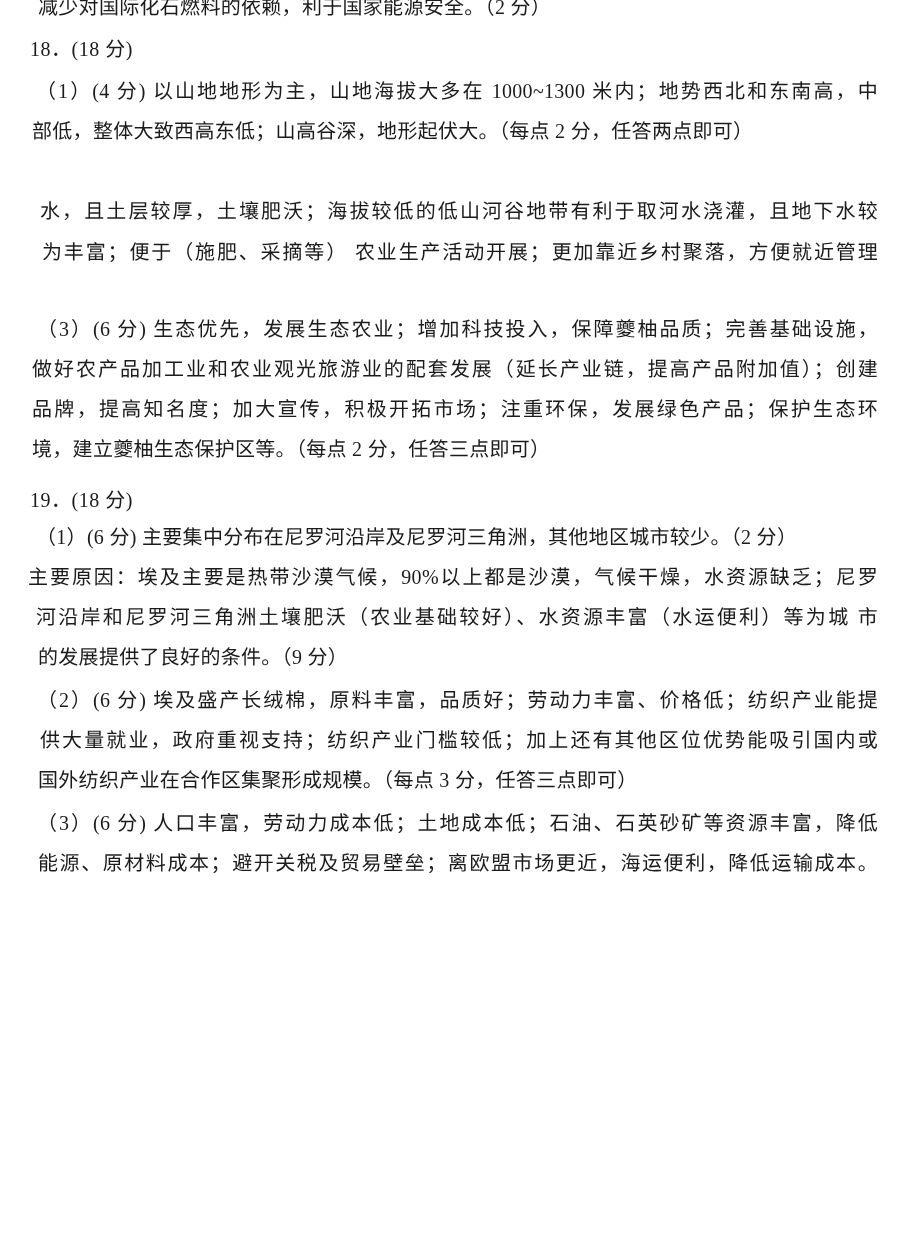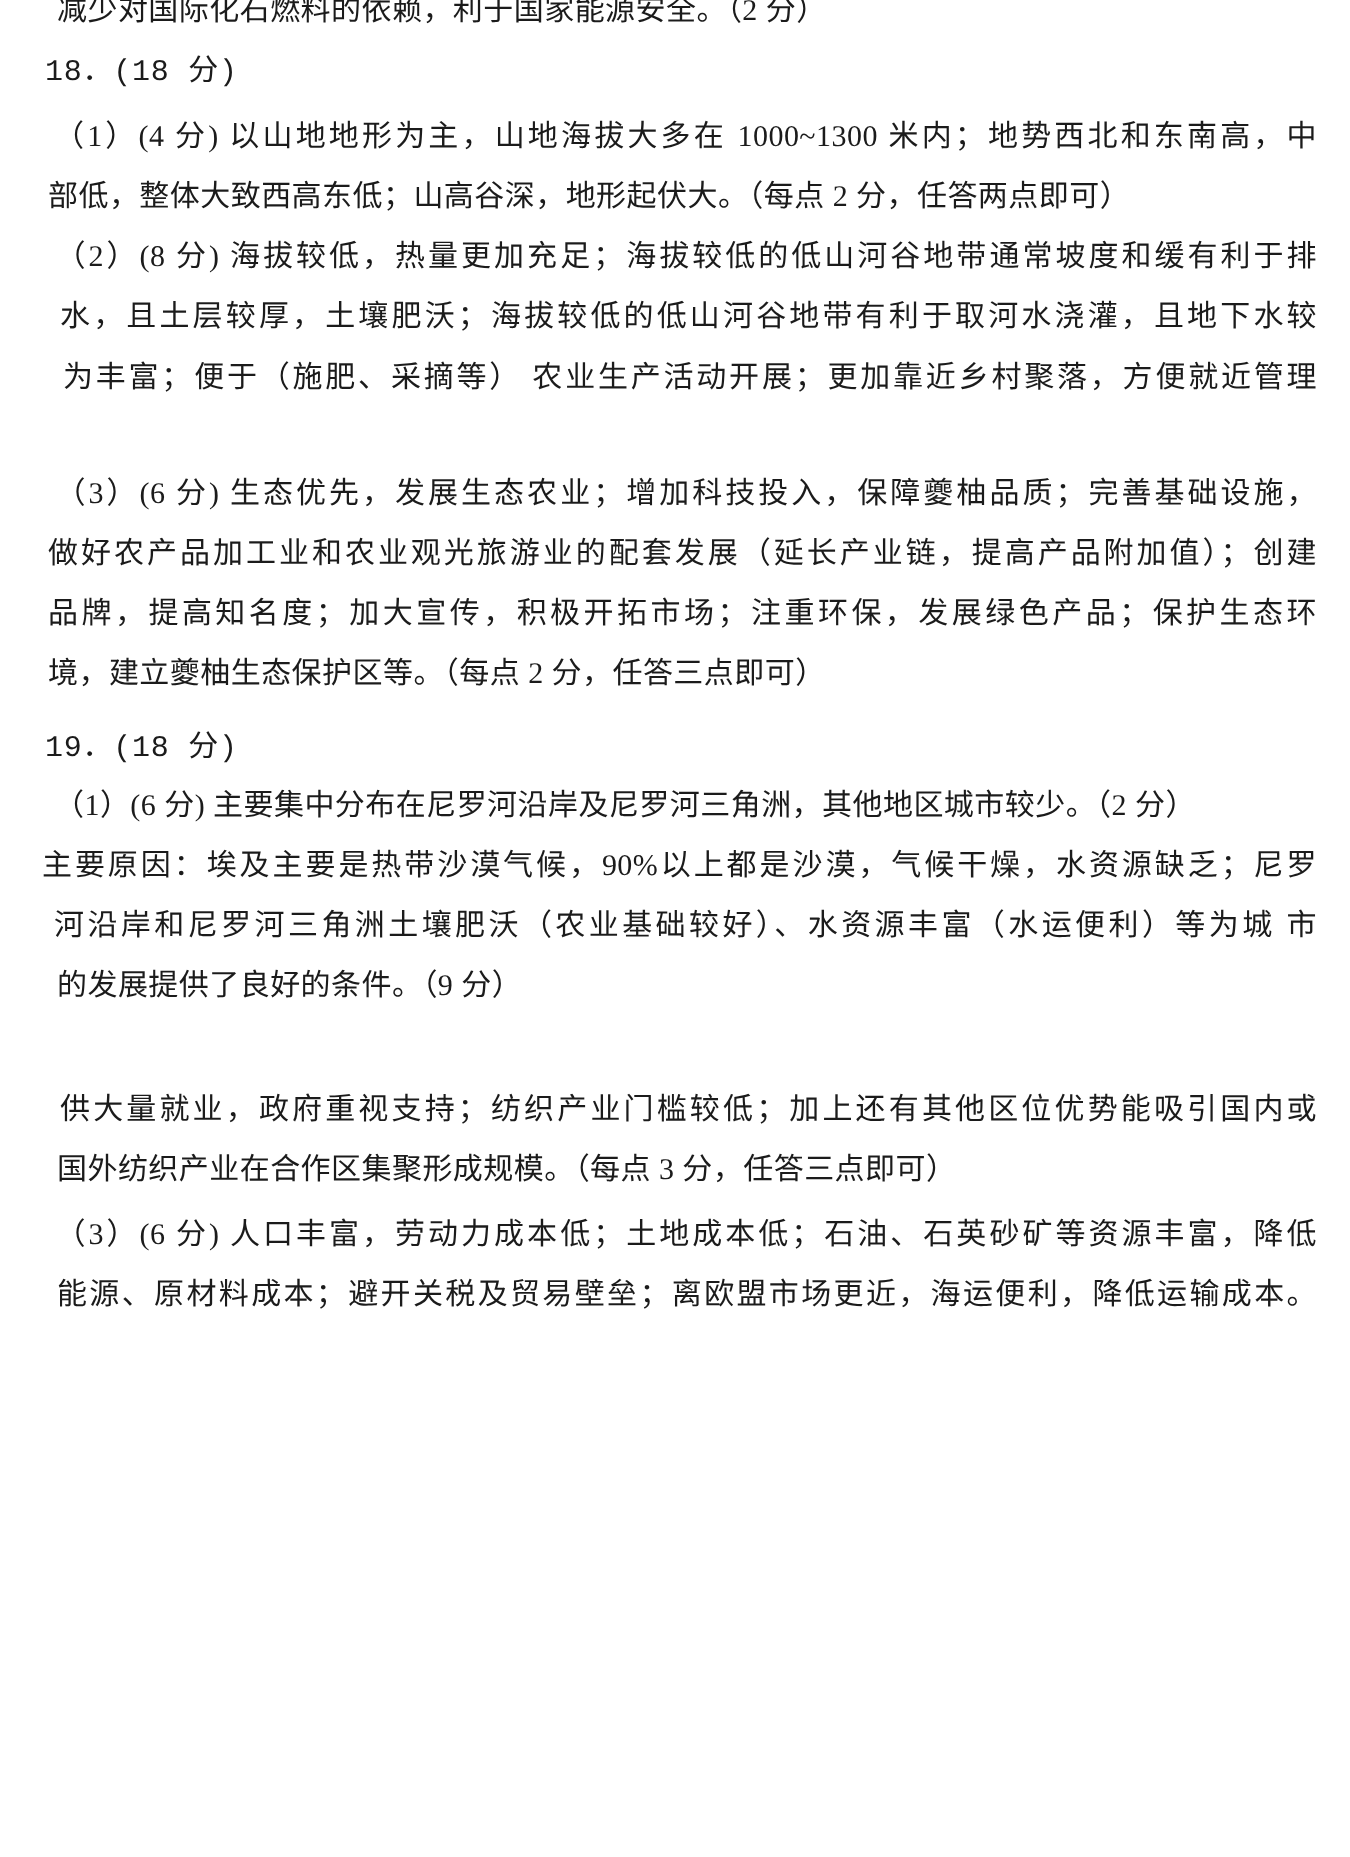--- a/index.html
+++ b/index.html
@@ -29,50 +29,49 @@
     letter-spacing: 0.3px;
   }
   
   .ln.j {
     white-space: normal;
     text-align: justify;
     text-align-last: justify;
   }
   .ln.head {
     letter-spacing: 0.5px;
-    font-family: Liberation Mono, monospace;
   }
 </style>
 </head>
 <body>
 
 <div class="page">
 
   <div class="ln" style="top:-6px; left:38px;">减少对国际化石燃料的依赖，利于国家能源安全。（2 分）</div>
 
   <div class="ln head" style="top:36px; left:30px;">18．(18 分)</div>
 
   <div class="ln j" style="top:78px; left:36px; width:842px;">（1）(4 分) 以山地地形为主，山地海拔大多在 1000~1300 米内；地势西北和东南高，中</div>
   <div class="ln" style="top:118px; left:32px;">部低，整体大致西高东低；山高谷深，地形起伏大。（每点 2 分，任答两点即可）</div>
 
-  <div class="ln j" style="top:158px; left:37px; width:841px;">（2）(8 分) 海拔较低，热量更加充足；海拔较低的低山河谷地带通常坡度和缓有利于排</div>
   <div class="ln j" style="top:198px; left:40px; width:838px;">水，且土层较厚，土壤肥沃；海拔较低的低山河谷地带有利于取河水浇灌，且地下水较</div>
   <div class="ln j" style="top:239px; left:42px; width:836px;">为丰富；便于（施肥、采摘等）  农业生产活动开展；更加靠近乡村聚落，方便就近管理</div>
 
   <div class="ln j" style="top:316px; left:37px; width:841px;">（3）(6  分) 生态优先，发展生态农业；增加科技投入，保障夔柚品质；完善基础设施，</div>
   <div class="ln j" style="top:356px; left:32px; width:846px;">做好农产品加工业和农业观光旅游业的配套发展（延长产业链，提高产品附加值）；创建</div>
   <div class="ln j" style="top:396px; left:32px; width:846px;">品牌，提高知名度；加大宣传，积极开拓市场；注重环保，发展绿色产品；保护生态环</div>
   <div class="ln" style="top:436px; left:32px;font-family:Liberation Serif, serif;">境，建立夔柚生态保护区等。（每点 2 分，任答三点即可）</div>
 
   <div class="ln head" style="top:487px; left:30px;">19．(18 分)</div>
 
   <div class="ln" style="top:524px; left:36px;">（1）(6 分) 主要集中分布在尼罗河沿岸及尼罗河三角洲，其他地区城市较少。（2 分）</div>
   <div class="ln j" style="top:564px; left:28px; width:850px;">主要原因：埃及主要是热带沙漠气候，90%以上都是沙漠，气候干燥，水资源缺乏；尼罗</div>
   <div class="ln j" style="top:604px; left:36px; width:842px;">河沿岸和尼罗河三角洲土壤肥沃（农业基础较好）、水资源丰富（水运便利）等为城 市</div>
   <div class="ln" style="top:644px; left:38px;">的发展提供了良好的条件。（9 分）</div>
 
+  <div class="ln j" style="top:687px; left:37px; width:841px;">（2）(6 分) 埃及盛产长绒棉，原料丰富，品质好；劳动力丰富、价格低；纺织产业能提</div>
   <div class="ln j" style="top:727px; left:40px; width:838px;">供大量就业，政府重视支持；纺织产业门槛较低；加上还有其他区位优势能吸引国内或</div>
   <div class="ln" style="top:767px; left:38px;">国外纺织产业在合作区集聚形成规模。（每点 3 分，任答三点即可）</div>
 
   <div class="ln j" style="top:810px; left:37px; width:841px;">（3）(6  分) 人口丰富，劳动力成本低；土地成本低；石油、石英砂矿等资源丰富，降低</div>
   <div class="ln j" style="top:850px; left:38px; width:840px;">能源、原材料成本；避开关税及贸易壁垒；离欧盟市场更近，海运便利，降低运输成本。</div>
 
 </div>
 
 </body></html>

